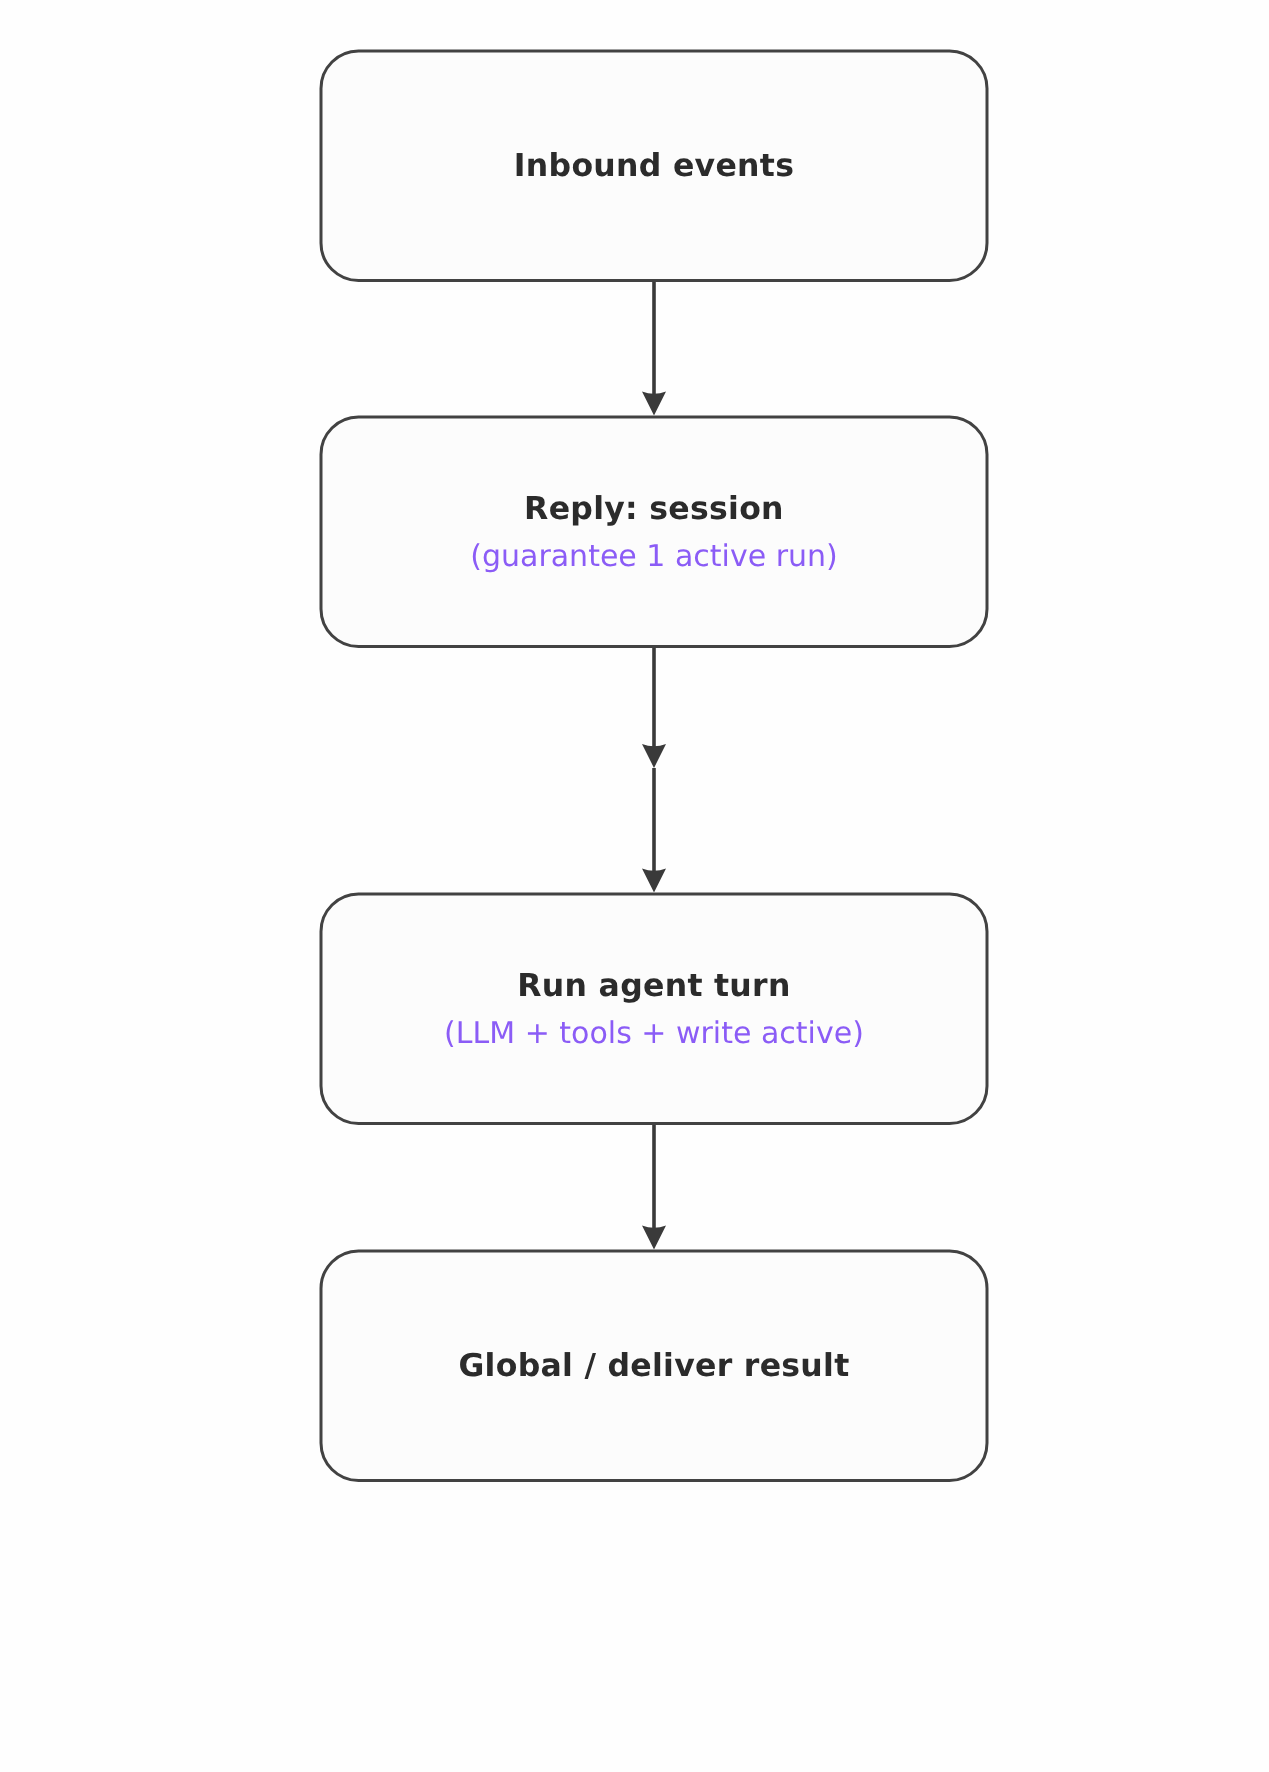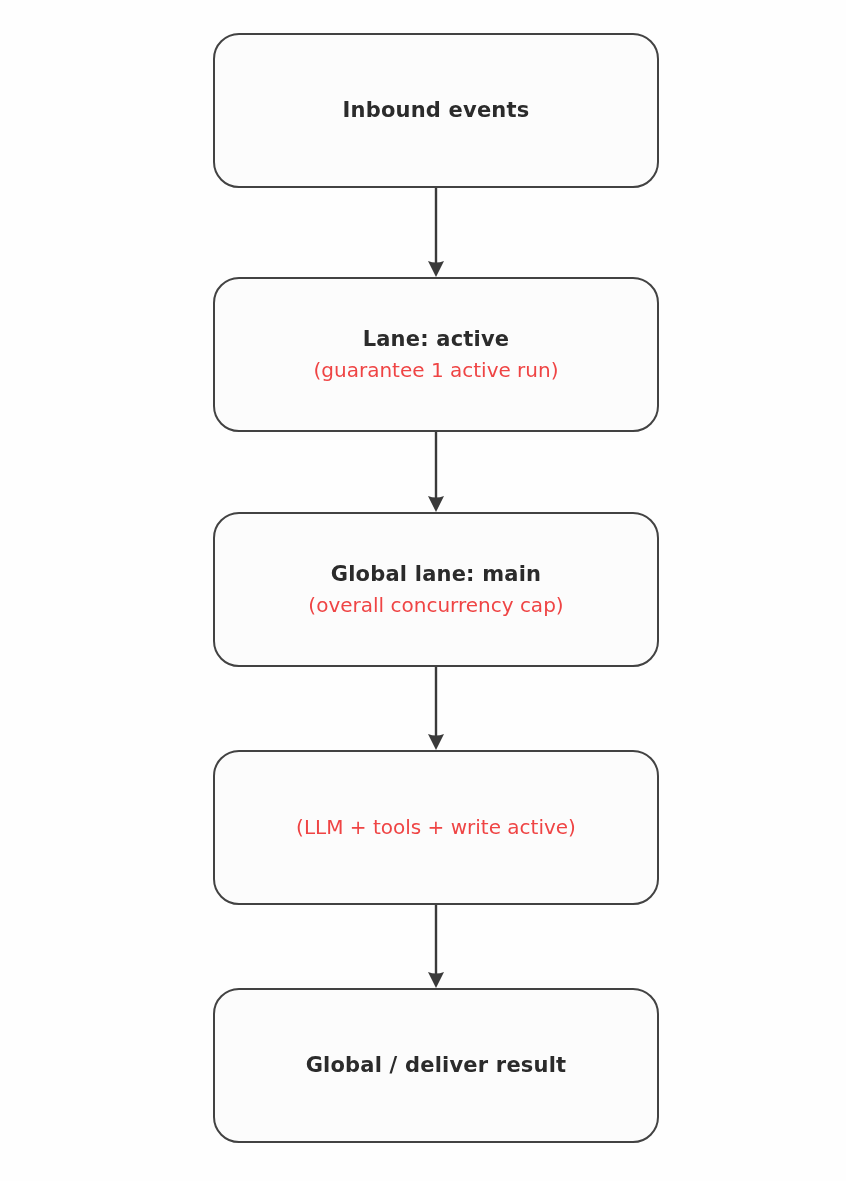--- a/index.html
+++ b/index.html
@@ -42,21 +42,21 @@
     font-weight: 700;
     font-size: 21px;
     line-height: 31px;
     color: #2b2b2b;
     letter-spacing: 0.2px;
   }
   .node-subtitle {
     font-weight: 400;
     font-size: 20px;
     line-height: 31px;
-    color: #ef4444;
+    color: #8b5cf6;
   }
   .arrow {
     display: block;
     flex: 0 0 auto;
   }
 </style>
 </head>
 <body>
 
 <div class="canvas">
@@ -65,40 +65,37 @@
     <div class="node">
       <div class="node-title">Inbound events</div>
     </div>
 
     <svg class="arrow" width="22" height="89" viewBox="0 0 22 89" aria-hidden="true">
       <line x1="11" y1="0" x2="11" y2="77" stroke="#3a3a3a" stroke-width="2.4"></line>
       <path d="M 3 73 Q 11 76 19 73 L 11 89 Z" fill="#3a3a3a"></path>
     </svg>
 
     <div class="node">
-      <div class="node-title">Lane: active</div>
+      <div class="node-title">Reply: session</div>
       <div class="node-subtitle">(guarantee 1 active run)</div>
     </div>
 
     <svg class="arrow" width="22" height="80" viewBox="0 0 22 80" aria-hidden="true">
       <line x1="11" y1="0" x2="11" y2="68" stroke="#3a3a3a" stroke-width="2.4"></line>
       <path d="M 3 64 Q 11 67 19 64 L 11 80 Z" fill="#3a3a3a"></path>
     </svg>
 
-    <div class="node">
-      <div class="node-title">Global lane: main</div>
-      <div class="node-subtitle">(overall concurrency cap)</div>
-    </div>
 
     <svg class="arrow" width="22" height="83" viewBox="0 0 22 83" aria-hidden="true">
       <line x1="11" y1="0" x2="11" y2="71" stroke="#3a3a3a" stroke-width="2.4"></line>
       <path d="M 3 67 Q 11 70 19 67 L 11 83 Z" fill="#3a3a3a"></path>
     </svg>
 
     <div class="node">
+      <div class="node-title">Run agent turn</div>
       <div class="node-subtitle">(LLM + tools + write active)</div>
     </div>
 
     <svg class="arrow" width="22" height="83" viewBox="0 0 22 83" aria-hidden="true">
       <line x1="11" y1="0" x2="11" y2="71" stroke="#3a3a3a" stroke-width="2.4"></line>
       <path d="M 3 67 Q 11 70 19 67 L 11 83 Z" fill="#3a3a3a"></path>
     </svg>
 
     <div class="node">
       <div class="node-title">Global / deliver result</div>

